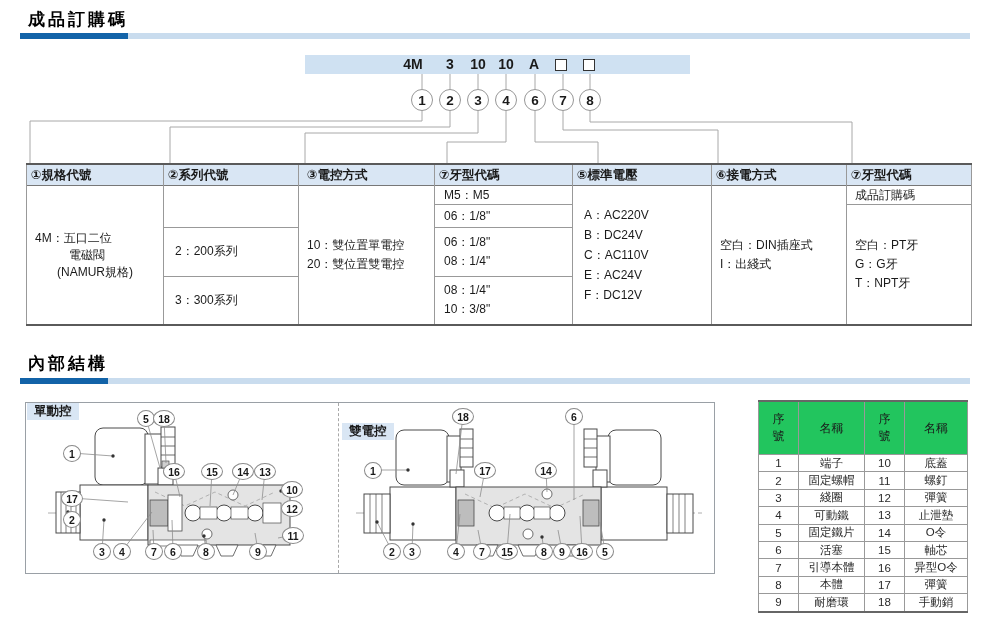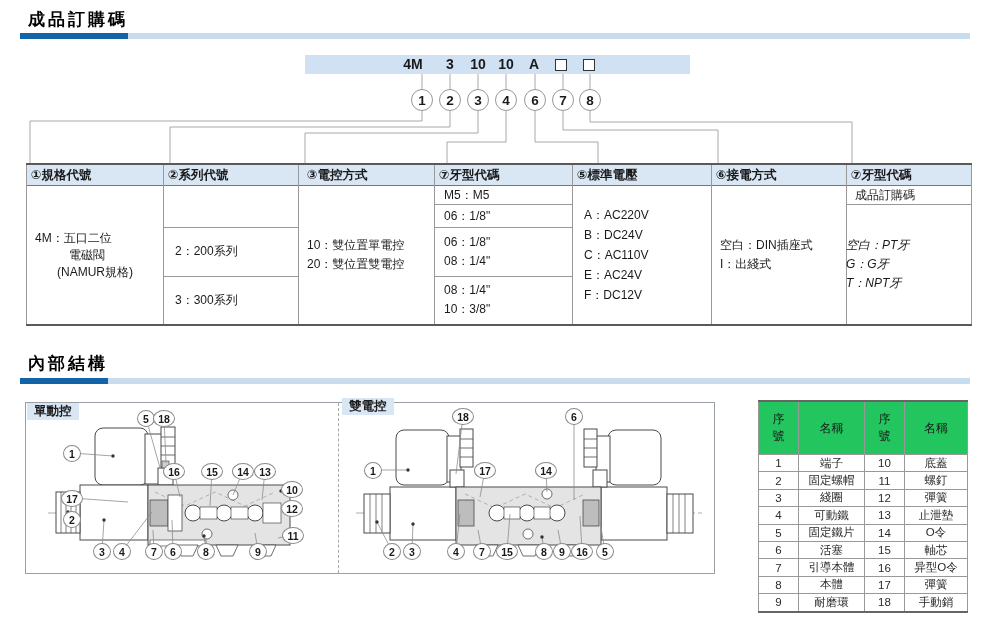--- a/index.html
+++ b/index.html
@@ -272,35 +272,35 @@
       </div>
 
     <div class="cell" style="left:685px;top:23px;width:135px;height:138px;padding-left:9px;">
       <span>空白：DIN插座式
 I：出綫式</span>
       </div>
 
     <div class="cell" style="left:820px;top:23px;width:125px;height:18px;padding-left:9px;">
       <span style="line-height:16px;">成品訂購碼</span>
       </div>
-    <div class="cell" style="left:820px;top:41px;width:125px;height:120px;padding-left:0;font-style:italic;">
+    <div class="cell" style="left:820px;top:41px;width:125px;height:120px;padding-left:9px;">
       <span>空白：PT牙
 G：G牙
 T：NPT牙</span>
       </div>
   </div>
 
   <div class="sec-title" style="left:28px;top:352px;">內部結構</div>
   <div class="bar-dark" style="left:20px;top:378px;width:88px;"></div>
   <div class="bar-light" style="left:108px;top:378px;width:862px;"></div>
 
   <div class="inner-box"></div>
   <div class="dash-divider"></div>
   <div class="diagram-label" style="left:27px;top:403px;">單動控</div>
-  <div class="diagram-label" style="left:342px;top:398px;">雙電控</div>
+  <div class="diagram-label" style="left:342px;top:423px;">雙電控</div>
 
   <div id="callout-layer-left">
       <div class="callout" style="left: 137px; top: 409.5px;">5</div>
       <div class="callout wide" style="left: 153px; top: 409.5px;">18</div>
       <div class="callout" style="left: 63px; top: 444.5px;">1</div>
       <div class="callout wide" style="left: 163px; top: 462.5px;">16</div>
       <div class="callout wide" style="left: 201px; top: 462.5px;">15</div>
       <div class="callout wide" style="left: 232px; top: 462.5px;">14</div>
       <div class="callout wide" style="left: 254px; top: 462.5px;">13</div>
       <div class="callout wide" style="left: 61px; top: 489.5px;">17</div>

